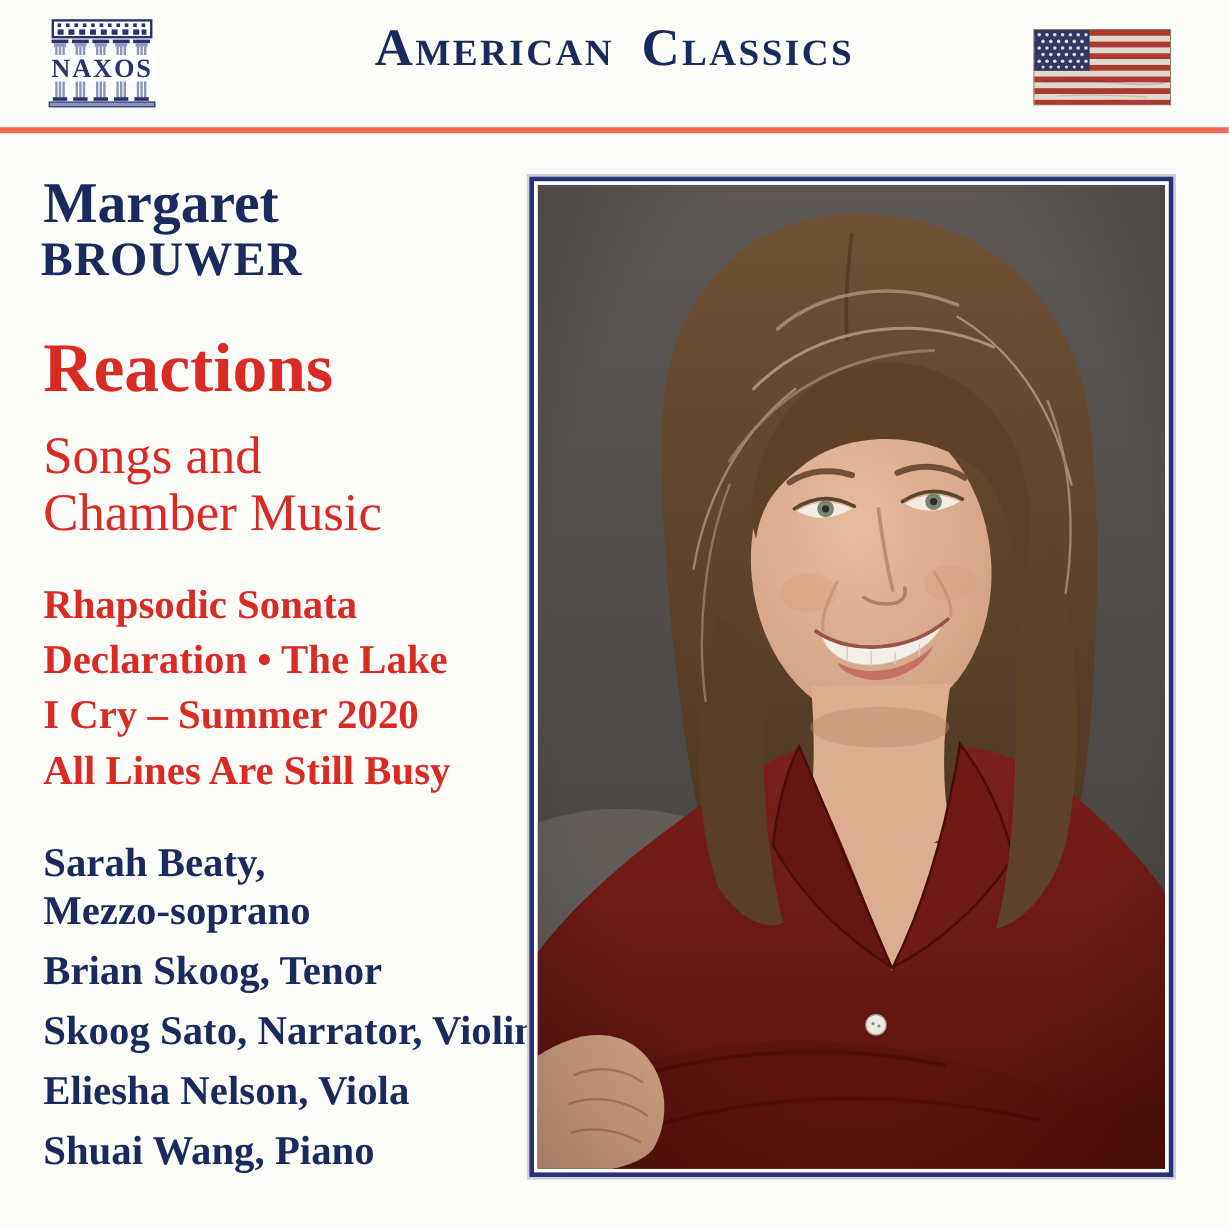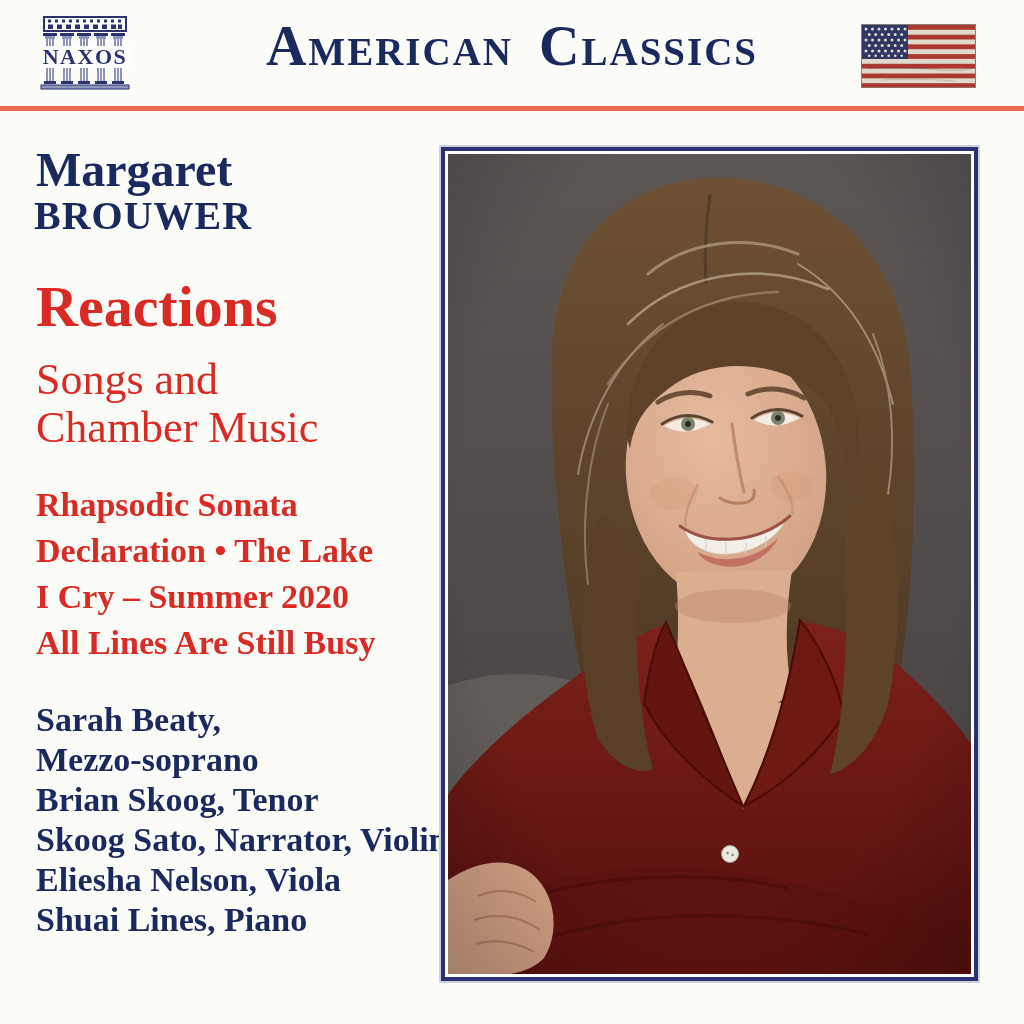--- a/index.html
+++ b/index.html
@@ -13,36 +13,36 @@
     background:var(--bg);
     font-family:"Liberation Serif","DejaVu Serif",serif;
     overflow:hidden;
   }
   .abs{position:absolute;}
 
   
   .naxos-logo{left:34px;top:14px;width:102px;height:78px;}
   .series-title{
     left:0;right:0;top:16px;text-align:center;
-    font-size:56px;font-weight:bold;color:var(--navy);
+    font-size:44px;font-weight:bold;color:var(--navy);
     font-variant:small-caps;letter-spacing:2px;word-spacing:10px;
     line-height:1.1;
   }
   .flag{left:861px;top:24px;width:115px;height:64px;}
   .rule{left:0;top:106px;width:1024px;height:5px;background:var(--rule);}
 
   
   .composer-first{left:36px;top:146px;font-size:48px;font-weight:bold;color:var(--navy);line-height:1;}
   .composer-last{left:34px;top:196px;font-size:40px;font-weight:bold;color:var(--navy);letter-spacing:1px;line-height:1;}
   .album-title{left:36px;top:278px;font-size:58px;font-weight:bold;color:var(--red);line-height:1;}
   .subtitle{left:36px;top:356px;font-size:44px;font-weight:normal;color:var(--red);line-height:48px;}
   .works{left:36px;top:482px;font-size:34px;font-weight:bold;color:var(--red);line-height:46px;}
   .performers{left:36px;top:700px;font-size:34px;font-weight:bold;color:var(--navy);}
   .performers p{line-height:40px;}
-  .performers .gap{}
+  .performers .gap{margin-top:10px;}
 
   
   .photo-frame{
     left:441px;top:147px;width:537px;height:834px;
     border:4px solid var(--frame);
     outline:2px solid #ccd0dd;
     background:#fff;
     padding:3px;
   }
   .photo-frame svg{display:block;width:100%;height:100%;}
@@ -197,21 +197,21 @@
   <p>I Cry – Summer 2020</p>
   <p>All Lines Are Still Busy</p>
 </div>
 
 <div class="abs performers">
   <p>Sarah Beaty,</p>
   <p>Mezzo-soprano</p>
   <p class="gap">Brian Skoog, Tenor</p>
   <p class="gap">Skoog Sato, Narrator, Violin</p>
   <p class="gap">Eliesha Nelson, Viola</p>
-  <p class="gap">Shuai Lines, Piano</p>
+  <p class="gap">Shuai Wang, Piano</p>
 </div>
 
 <div class="abs photo-frame">
   <svg viewBox="0 0 523 820" preserveAspectRatio="none">
     <defs>
       <linearGradient id="bgG" x1="0" y1="0" x2="0" y2="1">
         <stop offset="0" stop-color="#5c5755"></stop>
           <stop offset="1" stop-color="#454140"></stop>
       </linearGradient>
       <linearGradient id="shirtG" x1="0" y1="0" x2="0" y2="1">

